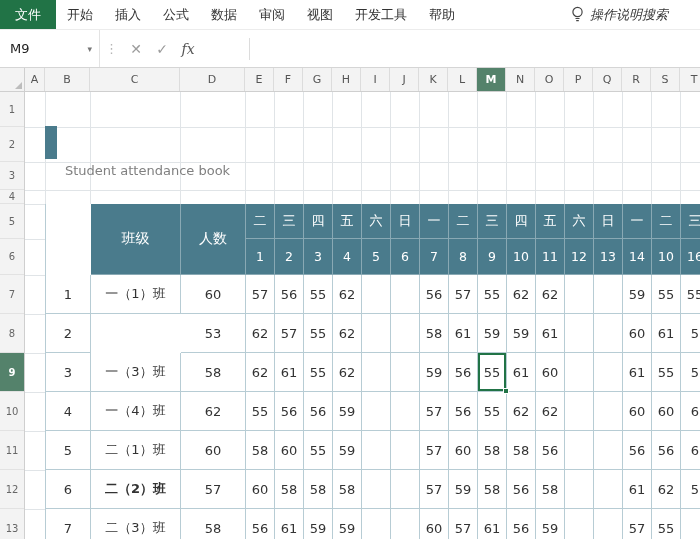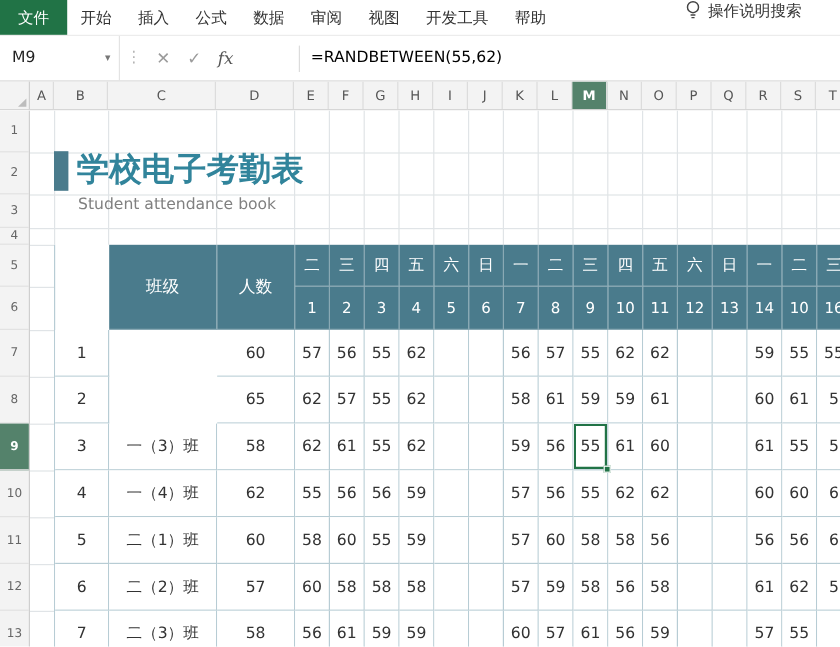--- a/index.html
+++ b/index.html
@@ -9,21 +9,21 @@
   *{box-sizing:border-box;margin:0;padding:0;}
   html,body{margin:0;background:#fff;}
   body{width:700px;height:539px;overflow:hidden;font-family:"DejaVu Sans","Liberation Sans",sans-serif;position:relative;}
   #app{width:700px;height:539px;overflow:hidden;position:relative;background:#fff;}
 
   
   .tabbar{display:flex;align-items:stretch;height:30px;background:#fff;font-size:13px;color:#333;border-bottom:1px solid #ececec;}
   .file-tab{background:var(--green);color:#fff;display:flex;align-items:center;padding:0 15px;flex:0 0 auto;}
   .tabs-wrap{display:flex;align-items:stretch;}
   .tab{display:flex;align-items:center;padding:0 11px;cursor:default;white-space:nowrap;}
-  .tellme{margin-left:auto;display:flex;gap:6px;margin-right:32px;color:#333;white-space:nowrap;}
+  .tellme{margin-left:auto;display:flex;align-items:center;gap:6px;margin-right:32px;color:#333;white-space:nowrap;font-style:italic;}
 
   
   .formulabar{height:38px;display:flex;align-items:center;border-bottom:1px solid #d5d5d5;background:#fff;font-size:13px;color:#222;}
   .namebox{width:100px;height:100%;display:flex;align-items:center;padding-left:10px;border-right:1px solid #e3e3e3;flex:0 0 auto;}
   .namebox .arr{margin-left:auto;margin-right:7px;font-size:9px;color:#777;}
   .dots{color:#b5b5b5;font-size:13px;margin:0 5px;}
   .fbtn{width:26px;text-align:center;color:#9b9b9b;font-size:14px;flex:0 0 auto;}
   .fx{font-style:italic;font-family:"DejaVu Serif",serif;color:#555;font-size:14px;}
   .fdiv{width:1px;height:22px;background:#dcdcdc;margin-left:48px;margin-right:9px;flex:0 0 auto;}
   .formula-text{color:#000;}
@@ -89,21 +89,20 @@
   <div class="formulabar">
     <div class="namebox">
       <span>M9</span>
       <span class="arr">▾</span>
     </div>
     <div class="dots">⋮</div>
     <div class="fbtn">✕</div>
     <div class="fbtn">✓</div>
     <div class="fbtn fx">fx</div>
     <div class="fdiv"></div>
-    <div class="formula-text">=RANDBETWEEN(55,62)</div>
   </div>
 
   <div class="colhead">
     <div class="corner"></div>
     <div id="col-letters" class="letters">
         <div class="colcell" style="width: 20px;">A</div>
         <div class="colcell" style="width: 45px;">B</div>
         <div class="colcell" style="width: 90px;">C</div>
         <div class="colcell" style="width: 65px;">D</div>
         <div class="colcell" style="width: 29px;">E</div>
@@ -169,21 +168,20 @@
         <div class="rowcell" style="height: 39px;">7</div>
         <div class="rowcell" style="height: 39px;">8</div>
         <div class="rowcell selhdr" style="height: 39px;">9</div>
         <div class="rowcell" style="height: 39px;">10</div>
         <div class="rowcell" style="height: 39px;">11</div>
         <div class="rowcell" style="height: 39px;">12</div>
         <div class="rowcell" style="height: 39px;">13</div>
       </div>
 
     <div class="tbar"></div>
-    <div class="title">学校电子考勤表</div>
     <div class="subtitle">Student attendance book</div>
 
     <div id="att-table">
         <div class="hcell label" style="grid-area: 1 / 3 / 3;">人数</div>
         <div class="hcell label" style="grid-area: 1 / 2 / 3;">班级</div>
         <div class="hcell wk" style="grid-area: 1 / 4;">二</div>
         <div class="hcell wk" style="grid-area: 1 / 5;">三</div>
         <div class="hcell wk" style="grid-area: 1 / 6;">四</div>
         <div class="hcell wk" style="grid-area: 1 / 7;">五</div>
         <div class="hcell wk" style="grid-area: 1 / 8;">六</div>
@@ -208,39 +206,40 @@
         <div class="hcell dt" style="grid-area: 2 / 11;">8</div>
         <div class="hcell dt" style="grid-area: 2 / 12;">9</div>
         <div class="hcell dt" style="grid-area: 2 / 13;">10</div>
         <div class="hcell dt" style="grid-area: 2 / 14;">11</div>
         <div class="hcell dt" style="grid-area: 2 / 15;">12</div>
         <div class="hcell dt" style="grid-area: 2 / 16;">13</div>
         <div class="hcell dt" style="grid-area: 2 / 17;">14</div>
         <div class="hcell dt" style="grid-area: 2 / 18;">10</div>
         <div class="hcell dt" style="grid-area: 2 / 19;">16</div>
         <div class="dcell" style="grid-area: 3 / 1;">1</div>
+        <div class="dcell cls" style="grid-area: 3 / 2;">一（1）班</div>
         <div class="dcell" style="grid-area: 3 / 3;">60</div>
         <div class="dcell" style="grid-area: 3 / 4;">57</div>
         <div class="dcell" style="grid-area: 3 / 5;">56</div>
         <div class="dcell" style="grid-area: 3 / 6;">55</div>
         <div class="dcell" style="grid-area: 3 / 7;">62</div>
         <div class="dcell" style="grid-area: 3 / 8;"></div>
         <div class="dcell" style="grid-area: 3 / 9;"></div>
         <div class="dcell" style="grid-area: 3 / 10;">56</div>
         <div class="dcell" style="grid-area: 3 / 11;">57</div>
         <div class="dcell" style="grid-area: 3 / 12;">55</div>
         <div class="dcell" style="grid-area: 3 / 13;">62</div>
         <div class="dcell" style="grid-area: 3 / 14;">62</div>
         <div class="dcell" style="grid-area: 3 / 15;"></div>
         <div class="dcell" style="grid-area: 3 / 16;"></div>
         <div class="dcell" style="grid-area: 3 / 17;">59</div>
         <div class="dcell" style="grid-area: 3 / 18;">55</div>
         <div class="dcell" style="grid-area: 3 / 19;">55</div>
         <div class="dcell" style="grid-area: 4 / 1;">2</div>
-        <div class="dcell" style="grid-area: 4 / 3;">65</div>
+        <div class="dcell" style="grid-area: 4 / 3;">53</div>
         <div class="dcell" style="grid-area: 4 / 4;">62</div>
         <div class="dcell" style="grid-area: 4 / 5;">57</div>
         <div class="dcell" style="grid-area: 4 / 6;">55</div>
         <div class="dcell" style="grid-area: 4 / 7;">62</div>
         <div class="dcell" style="grid-area: 4 / 8;"></div>
         <div class="dcell" style="grid-area: 4 / 9;"></div>
         <div class="dcell" style="grid-area: 4 / 10;">58</div>
         <div class="dcell" style="grid-area: 4 / 11;">61</div>
         <div class="dcell" style="grid-area: 4 / 12;">59</div>
         <div class="dcell" style="grid-area: 4 / 13;">59</div>
@@ -301,21 +300,21 @@
         <div class="dcell" style="grid-area: 7 / 11;">60</div>
         <div class="dcell" style="grid-area: 7 / 12;">58</div>
         <div class="dcell" style="grid-area: 7 / 13;">58</div>
         <div class="dcell" style="grid-area: 7 / 14;">56</div>
         <div class="dcell" style="grid-area: 7 / 15;"></div>
         <div class="dcell" style="grid-area: 7 / 16;"></div>
         <div class="dcell" style="grid-area: 7 / 17;">56</div>
         <div class="dcell" style="grid-area: 7 / 18;">56</div>
         <div class="dcell" style="grid-area: 7 / 19;">6</div>
         <div class="dcell" style="grid-area: 8 / 1;">6</div>
-        <div class="dcell cls" style="grid-area: 8 / 2;">二（2）班</div>
+        <div class="dcell cls" style="grid-area: 8 / 2; font-weight: bold;">二（2）班</div>
         <div class="dcell" style="grid-area: 8 / 3;">57</div>
         <div class="dcell" style="grid-area: 8 / 4;">60</div>
         <div class="dcell" style="grid-area: 8 / 5;">58</div>
         <div class="dcell" style="grid-area: 8 / 6;">58</div>
         <div class="dcell" style="grid-area: 8 / 7;">58</div>
         <div class="dcell" style="grid-area: 8 / 8;"></div>
         <div class="dcell" style="grid-area: 8 / 9;"></div>
         <div class="dcell" style="grid-area: 8 / 10;">57</div>
         <div class="dcell" style="grid-area: 8 / 11;">59</div>
         <div class="dcell" style="grid-area: 8 / 12;">58</div>

